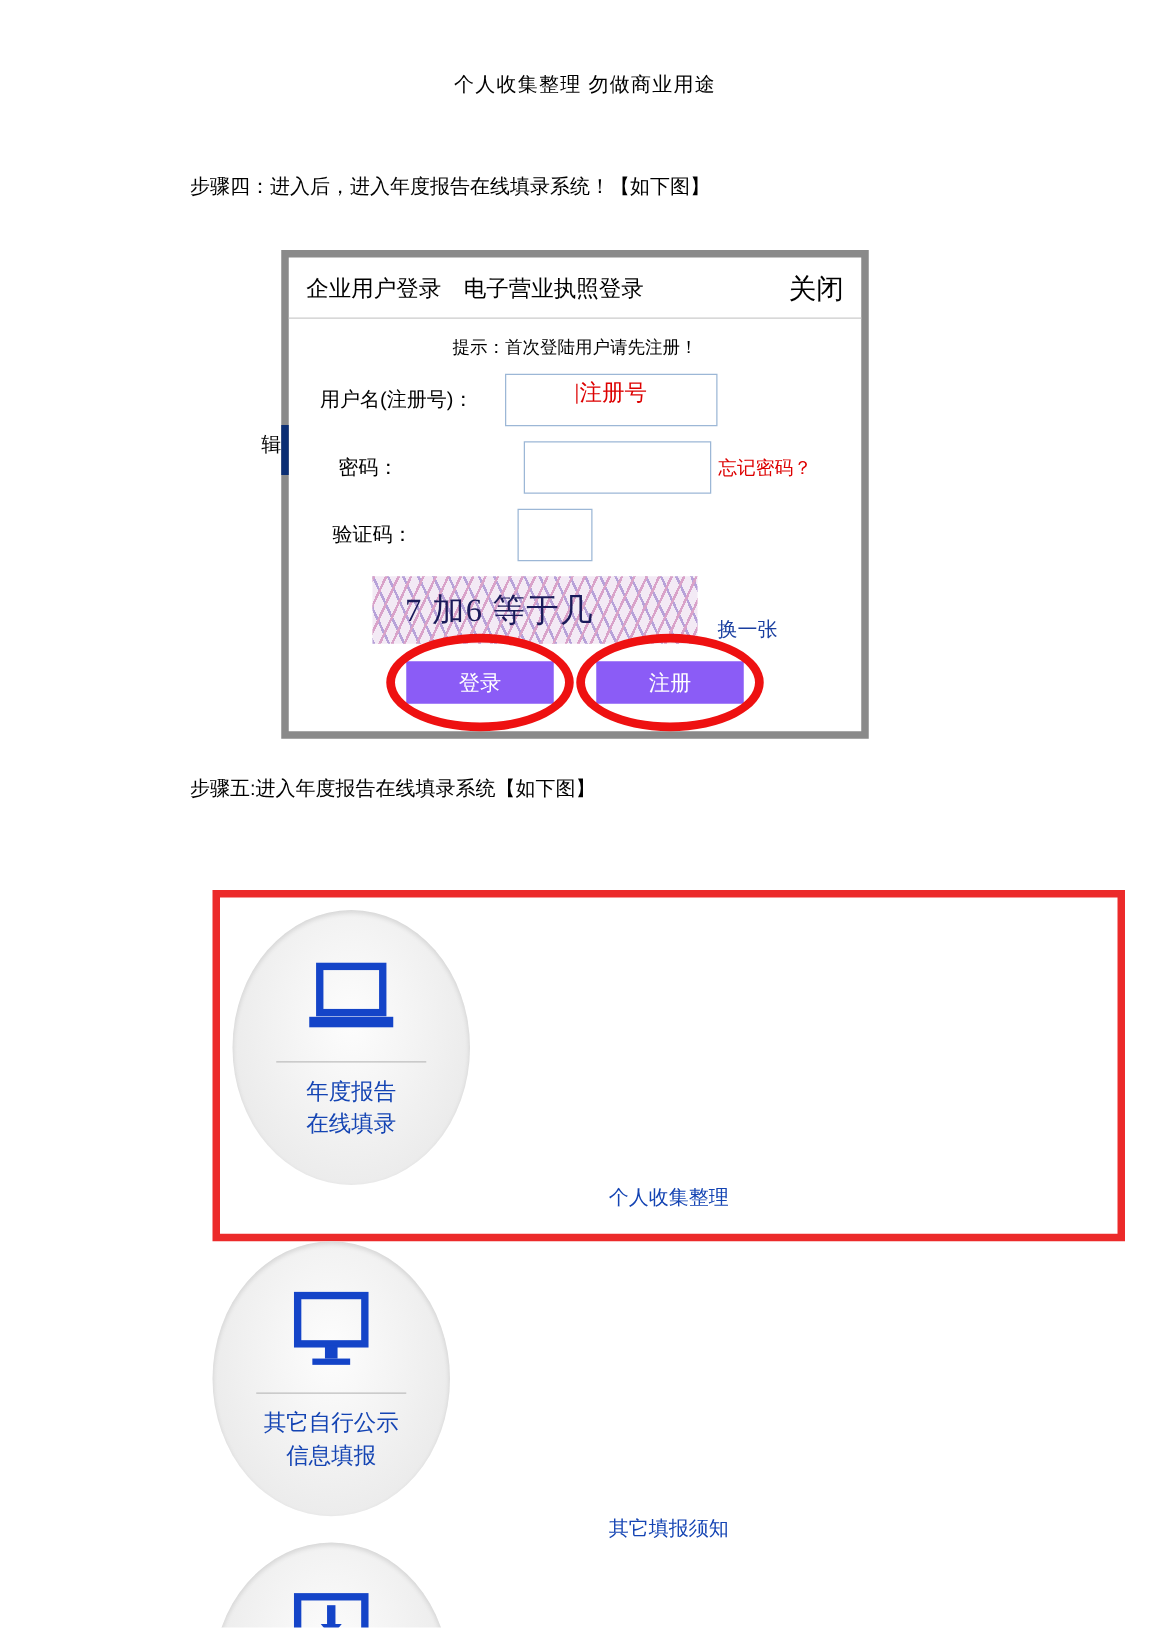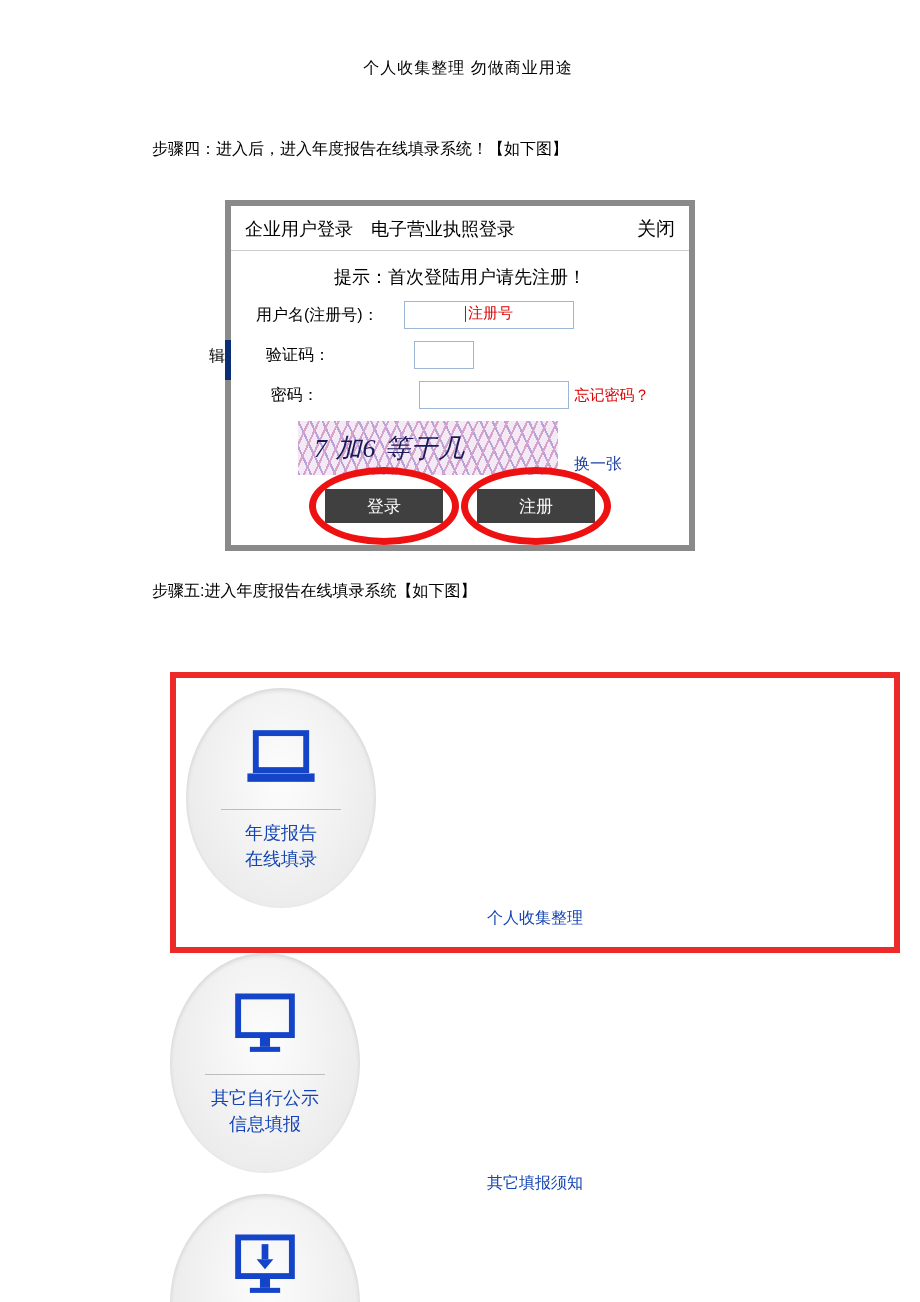--- a/index.html
+++ b/index.html
@@ -33,48 +33,48 @@
     background: #fff;
     position: relative;
   }
   .login-tabs {
     display: flex;
     align-items: center;
     padding: 10px 14px 8px;
     font-size: 18px;
   }
   .login-tab1 { margin-right: 18px; }
-  .login-close { margin-left: auto; font-size: 19px; }
+  .login-close { margin-left: auto; font-size: 22px; }
   .login-body {
     border-top: 1px solid #ccc;
     padding: 14px 0 22px;
     text-align: center;
     position: relative;
   }
   .hint {
-    font-size: 18px;
+    font-size: 14px;
     margin-bottom: 12px;
   }
   .form-row {
     display: flex;
     align-items: center;
     justify-content: center;
     margin-bottom: 12px;
     font-size: 16px;
   }
   .form-label {
     width: 140px;
     text-align: left;
     margin-right: 8px;
   }
   .form-input {
-    height: 28px;
+    height: 42px;
     border: 1px solid #9cb7d6;
     padding: 2px 6px;
-    font-size: 15px;
+    font-size: 18px;
   }
   .inp-user { width: 170px; color: #d00; }
   .cursor-bar {
     display:inline-block;width:1px;height:16px;background:#d00;
     vertical-align:middle;margin-right:2px;
   }
   .inp-pass { width: 150px; }
   .forgot { color: #d00; font-size: 15px; margin-left: 6px; }
   .inp-code { width: 60px; }
 
@@ -84,34 +84,33 @@
     justify-content: center;
     margin: 6px 0 4px;
   }
   .captcha-img {
     width: 260px; height: 54px;
     background:
       repeating-linear-gradient(115deg,#d9a2c9 0 2px,transparent 2px 9px),
       repeating-linear-gradient(65deg,#b7a2d9 0 2px,transparent 2px 11px),
       #f3eaf5;
     font-family: "Brush Script MT","KaiTi",cursive;
-    font-style: italic;
     font-size: 26px;
     color: #1a1a5a;
-    display:flex;align-items:center;padding-left:16px;
+    display:flex;align-items:center;padding-left:26px;
     letter-spacing:1px;
   }
   .captcha-refresh { color:#1a3fa0; font-size:16px; margin-left:16px; }
 
   .btn-row {
     display:flex;justify-content:center;gap:34px;margin-top:14px;
     position:relative;
   }
   .login-btn {
-    width:118px;height:34px;background:#404040;color:#fff;
+    width:118px;height:34px;background:#8b5cf6;color:#fff;
     border:none;font-size:17px;display:flex;align-items:center;justify-content:center;
   }
   .red-ellipse {
     position:absolute;border:7px solid #e11;border-radius:50%;
     pointer-events:none;
   }
   .ell1 { width:150px;height:78px; left:78px;  top:-22px; }
   .ell2 { width:150px;height:78px; left:230px; top:-22px; }
 
   .blue-strip-left {
@@ -174,29 +173,29 @@
 
     <div class="form-row">
       <span class="form-label">用户名(注册号)：</span>
       <div class="form-input inp-user">
         <span class="cursor-bar"></span><span>注册号</span>
       </div>
       <span style="width:90px"></span>
     </div>
 
     <div class="form-row">
+      <span class="form-label">密码：</span>
+      <div class="form-input inp-pass"></div>
+      <span class="forgot">忘记密码？</span>
+    </div>
+
+    <div class="form-row">
       <span class="form-label">验证码：</span>
       <div class="form-input inp-code"></div>
       <span style="width:180px"></span>
-    </div>
-
-    <div class="form-row">
-      <span class="form-label">密码：</span>
-      <div class="form-input inp-pass"></div>
-      <span class="forgot">忘记密码？</span>
     </div>
 
     <div class="captcha-row">
       <div class="captcha-img">7 加6 等于几</div>
       <span class="captcha-refresh">换一张</span>
     </div>
 
     <div class="btn-row">
       <div class="red-ellipse ell1"></div>
       <div class="red-ellipse ell2"></div>

